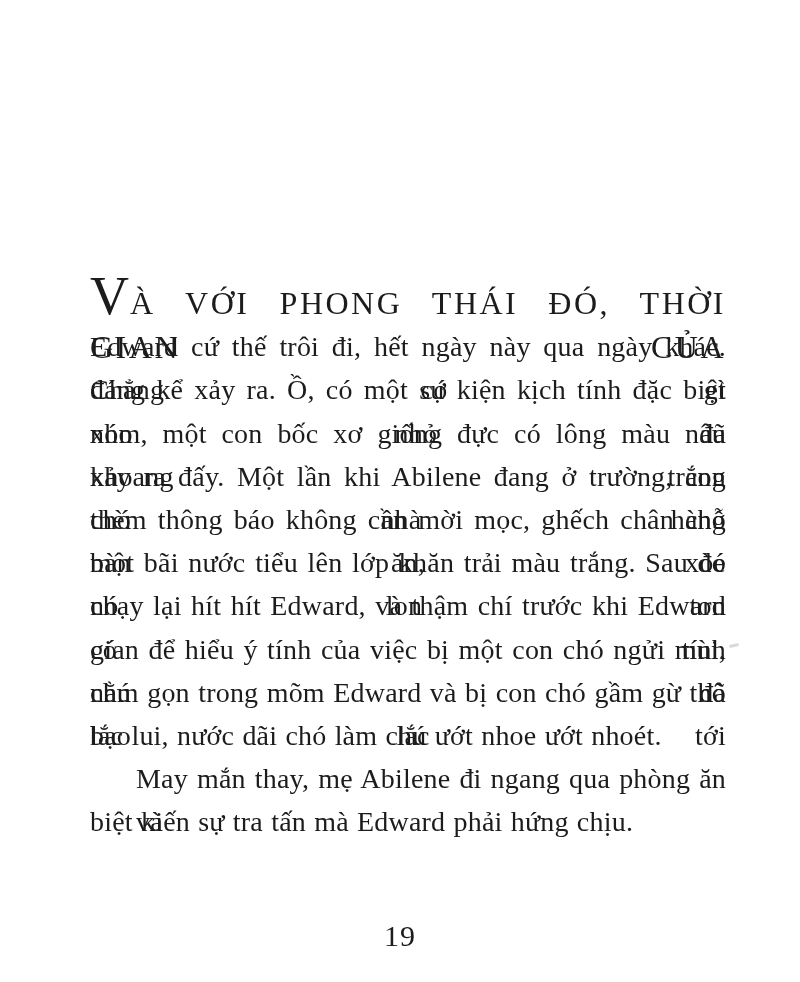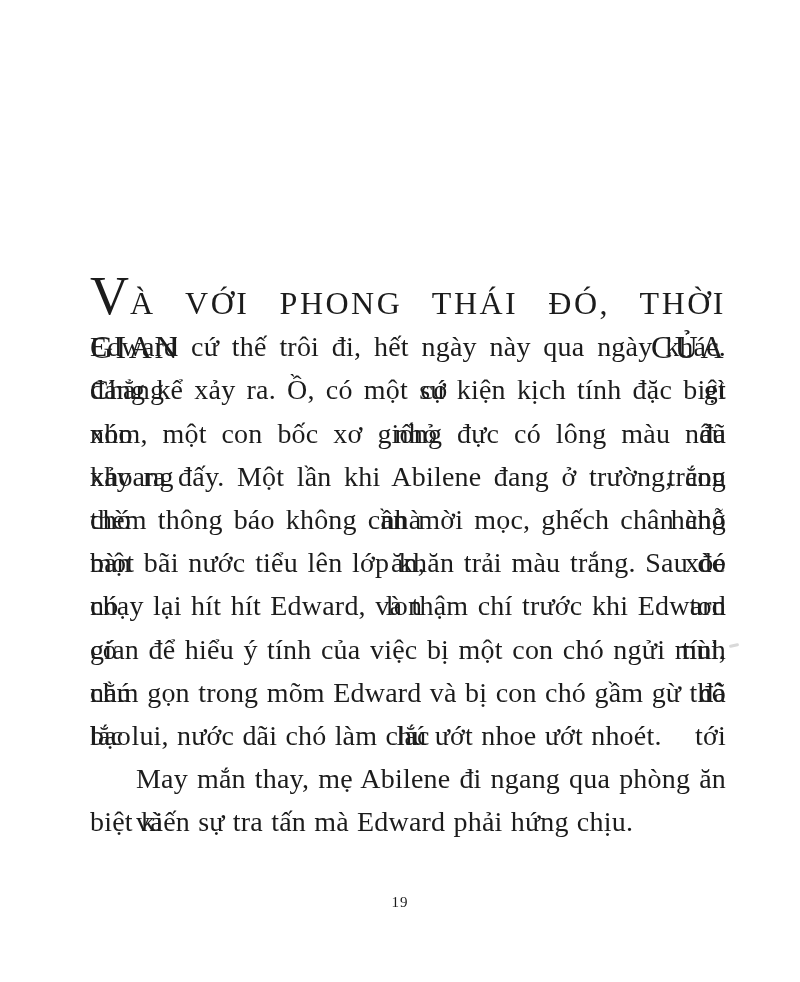--- a/index.html
+++ b/index.html
@@ -53,23 +53,23 @@
     letter-spacing: 1px;
   }
   .opening-caps {
     font-size: 32px;
     letter-spacing: 2.5px;
   }
   .pagenum {
     position: absolute;
     left: 82px;
     width: 636px;
-    top: 894px;
+    top: 919px;
     text-align: center;
-    font-size: 15px;
+    font-size: 30px;
     letter-spacing: 1px;
   }
   .scan-artifact {
     position: absolute;
     left: 729px;
     top: 644px;
     width: 10px;
     height: 3px;
     background: #d9d9d9;
     transform: rotate(-12deg);

